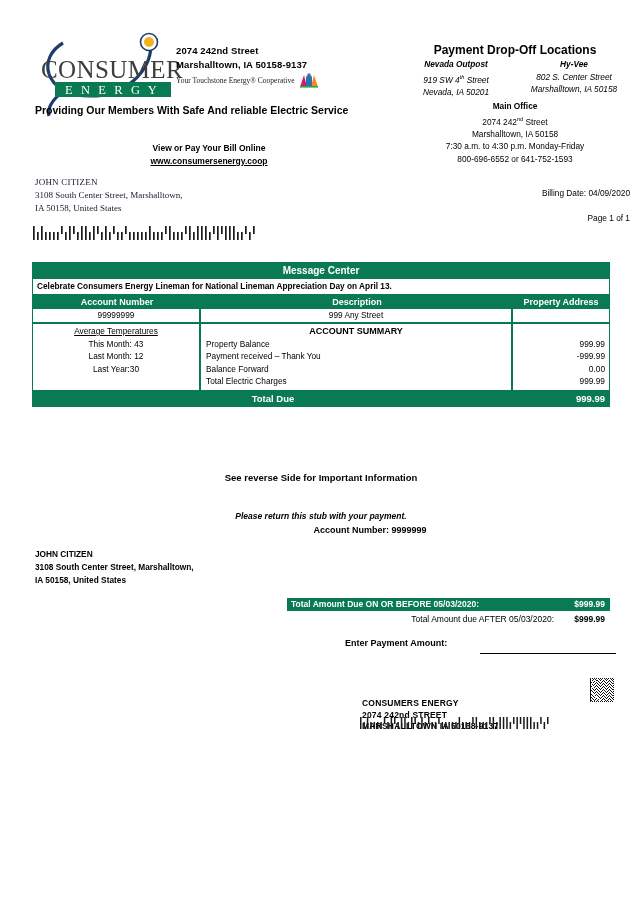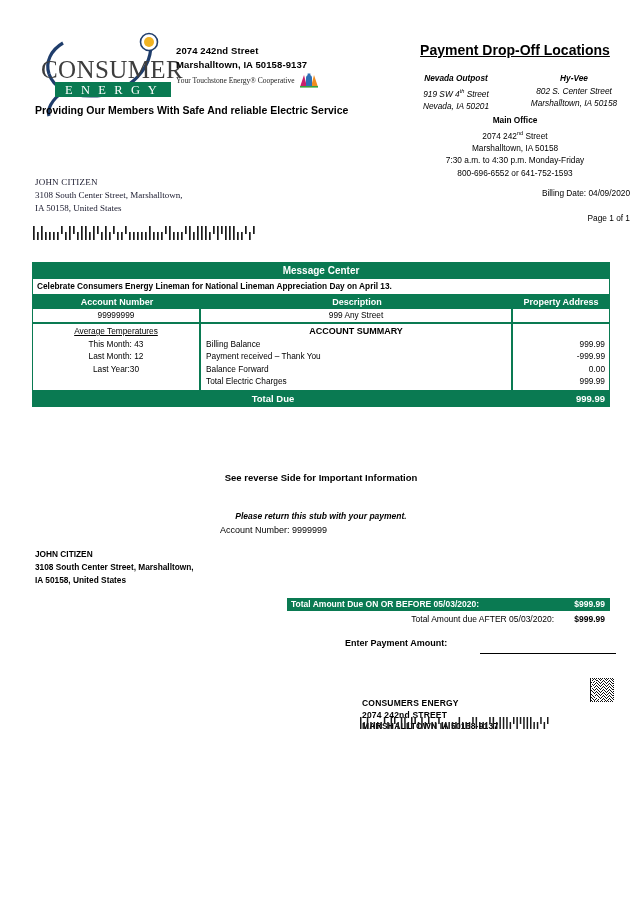--- a/index.html
+++ b/index.html
@@ -85,23 +85,22 @@
   .dropoff {
     position: absolute;
     left: 400px; top: 44px;
     width: 230px;
     font-size: 8.3px;
     line-height: 12.4px;
     text-align: center;
   }
   .dropoff-title {
     font-weight: bold;
-    font-size: 14px;
-    text-decoration: underline;
-    margin-bottom: 16px;
+    font-size: 12px;
+    margin-bottom: 2px;
   }
   .dropoff-cols {
     display: flex;
     justify-content: space-between;
   }
   .dropoff-col { width: 112px; font-style: italic; }
   .dropoff-name { font-weight: bold; }
   .dropoff-main { margin-top: 2px; }
   .dropoff-main .dropoff-name { margin-bottom: 0px; }
   sup { font-size: 0.68em; vertical-align: super; }
@@ -267,23 +266,23 @@
     width: 642px;
     text-align: center;
     font-size: 8.5px;
     font-weight: bold;
     font-style: italic;
   }
   .stub-acct {
     position: absolute;
     left: 220px; top: 525px;
     width: 300px;
-    text-align: left;
+    text-align: center;
     font-size: 9px;
-    font-weight: normal;
+    font-weight: bold;
   }
   .stub-cust {
     position: absolute;
     left: 35px; top: 548px;
     font-size: 8.3px;
     font-weight: bold;
     line-height: 13px;
   }
 
   .due-bar {
@@ -383,20 +382,24 @@
         <path d="M2 15 L6 3 L9 15 Z" fill="#c8206b"></path>
         <path d="M20 15 L16 3 L13 15 Z" fill="#f08c1e"></path>
         <path d="M8 15 L8 6 A3 3 0 0 1 14 6 L14 15 Z" fill="#2d6fb5"></path>
         <rect x="9.6" y="1.5" width="2.8" height="5" fill="#2d6fb5"></rect>
         <rect x="2" y="14" width="18" height="1.6" fill="#3aa03a"></rect>
       </svg>
     </div>
 
     <div class="tagline">Providing Our Members With Safe And reliable Electric Service</div>
 
+    <div class="paybill">
+      <div>View or Pay Your Bill Online</div>
+      <a href="#">www.consumersenergy.coop</a>
+    </div>
 
     <div class="dropoff">
       <div class="dropoff-title">Payment Drop-Off Locations</div>
       <div class="dropoff-cols">
         <div class="dropoff-col">
           <div class="dropoff-name">Nevada Outpost</div>
           <div><span>919 SW 4</span><sup>th</sup><span> Street</span></div>
           <div>Nevada, IA 50201</div>
         </div>
         <div class="dropoff-col">
@@ -506,21 +509,21 @@
     <div class="as-body">
       <div class="as-left">
         <div><span class="as-left-title">Average Temperatures</span></div>
         <div>This Month: 43</div>
         <div>Last Month: 12</div>
         <div>Last Year:30</div>
       </div>
 
       <div class="as-mid">
         <div class="as-mid-title">ACCOUNT SUMMARY</div>
-        <div>Billing Balance</div>
+        <div>Property Balance</div>
         <div>Payment received – Thank You</div>
         <div>Balance Forward</div>
         <div>Total Electric Charges</div>
       </div>
 
       <div class="as-right">
         <div class="spacer">&nbsp;</div>
         <div>999.99</div>
         <div>-999.99</div>
         <div>0.00</div>

